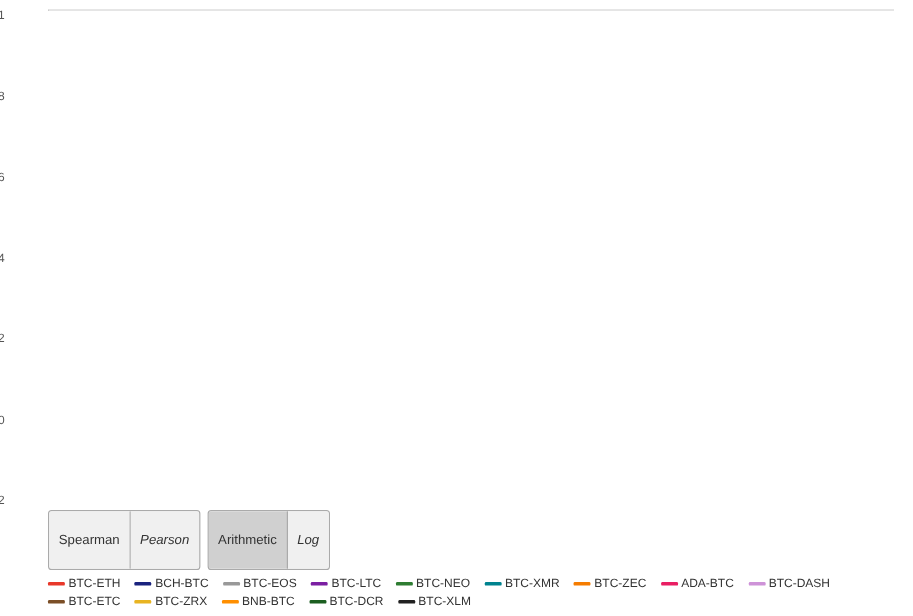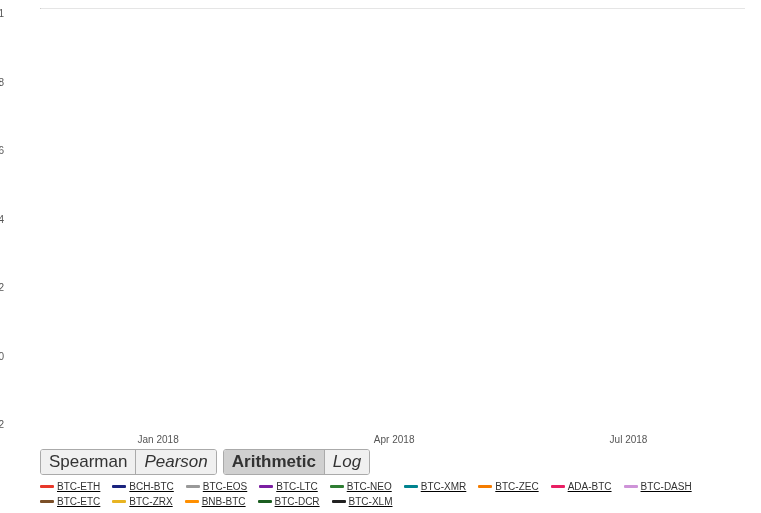--- a/index.html
+++ b/index.html
@@ -77,41 +77,40 @@
       margin-bottom: 6px;
       flex-wrap: wrap;
     }
     .btn-group {
       display: flex;
       border: 1px solid #aaa;
       border-radius: 3px;
       overflow: hidden;
     }
     .btn {
-      padding: 2px 8px;
-      font-size: 17px;
+      padding: 18px 8px;
+      font-size: 11px;
       background: #f0f0f0;
       border: none;
       cursor: pointer;
       color: #333;
       border-right: 1px solid #aaa;
     }
     .btn:last-child { border-right: none; font-style: italic; }
     .btn.active {
       background: #d0d0d0;
-      font-weight: bold;
+      font-weight: normal;
     }
     .legend {
       display: flex;
       flex-wrap: wrap;
       margin-left: 32px;
       margin-right: 8px;
       gap: 4px 12px;
       margin-bottom: 2px;
-      text-decoration: underline;
     }
     .legend-item {
       display: flex;
       align-items: center;
       gap: 3px;
       font-size: 10px;
       color: #333;
     }
     .legend-dot {
       width: 14px;
@@ -183,25 +182,20 @@
 
         <polyline fill="none" stroke="#212121" stroke-width="1.5" points="0,205 20,202 40,205 60,212 80,188 100,195 110,202 120,245 140,295 160,305 170,308 190,252 210,225 230,188 250,162 270,148 290,135 310,128 330,122 350,118 370,122 390,118 410,122 430,128 450,132 460,125 480,118 500,122 520,128 540,132 560,128 580,125 600,118 620,122 640,128 660,132 680,135 700,138"></polyline>
 
         <line x1="140" y1="0" x2="140" y2="360" stroke="#ccc" stroke-width="0.5" stroke-dasharray="3,3"></line>
         <line x1="350" y1="0" x2="350" y2="360" stroke="#ccc" stroke-width="0.5" stroke-dasharray="3,3"></line>
         <line x1="560" y1="0" x2="560" y2="360" stroke="#ccc" stroke-width="0.5" stroke-dasharray="3,3"></line>
       </svg>
     </div>
   </div>
 
-  <div class="x-axis">
-    <span class="x-label">Jan 2018</span>
-    <span class="x-label">Apr 2018</span>
-    <span class="x-label">Jul 2018</span>
-  </div>
 
   <div class="controls">
     <div class="btn-group">
       <button class="btn">Spearman</button>
       <button class="btn">Pearson</button>
     </div>
     <div class="btn-group">
       <button class="btn active">Arithmetic</button>
       <button class="btn">Log</button>
     </div>

